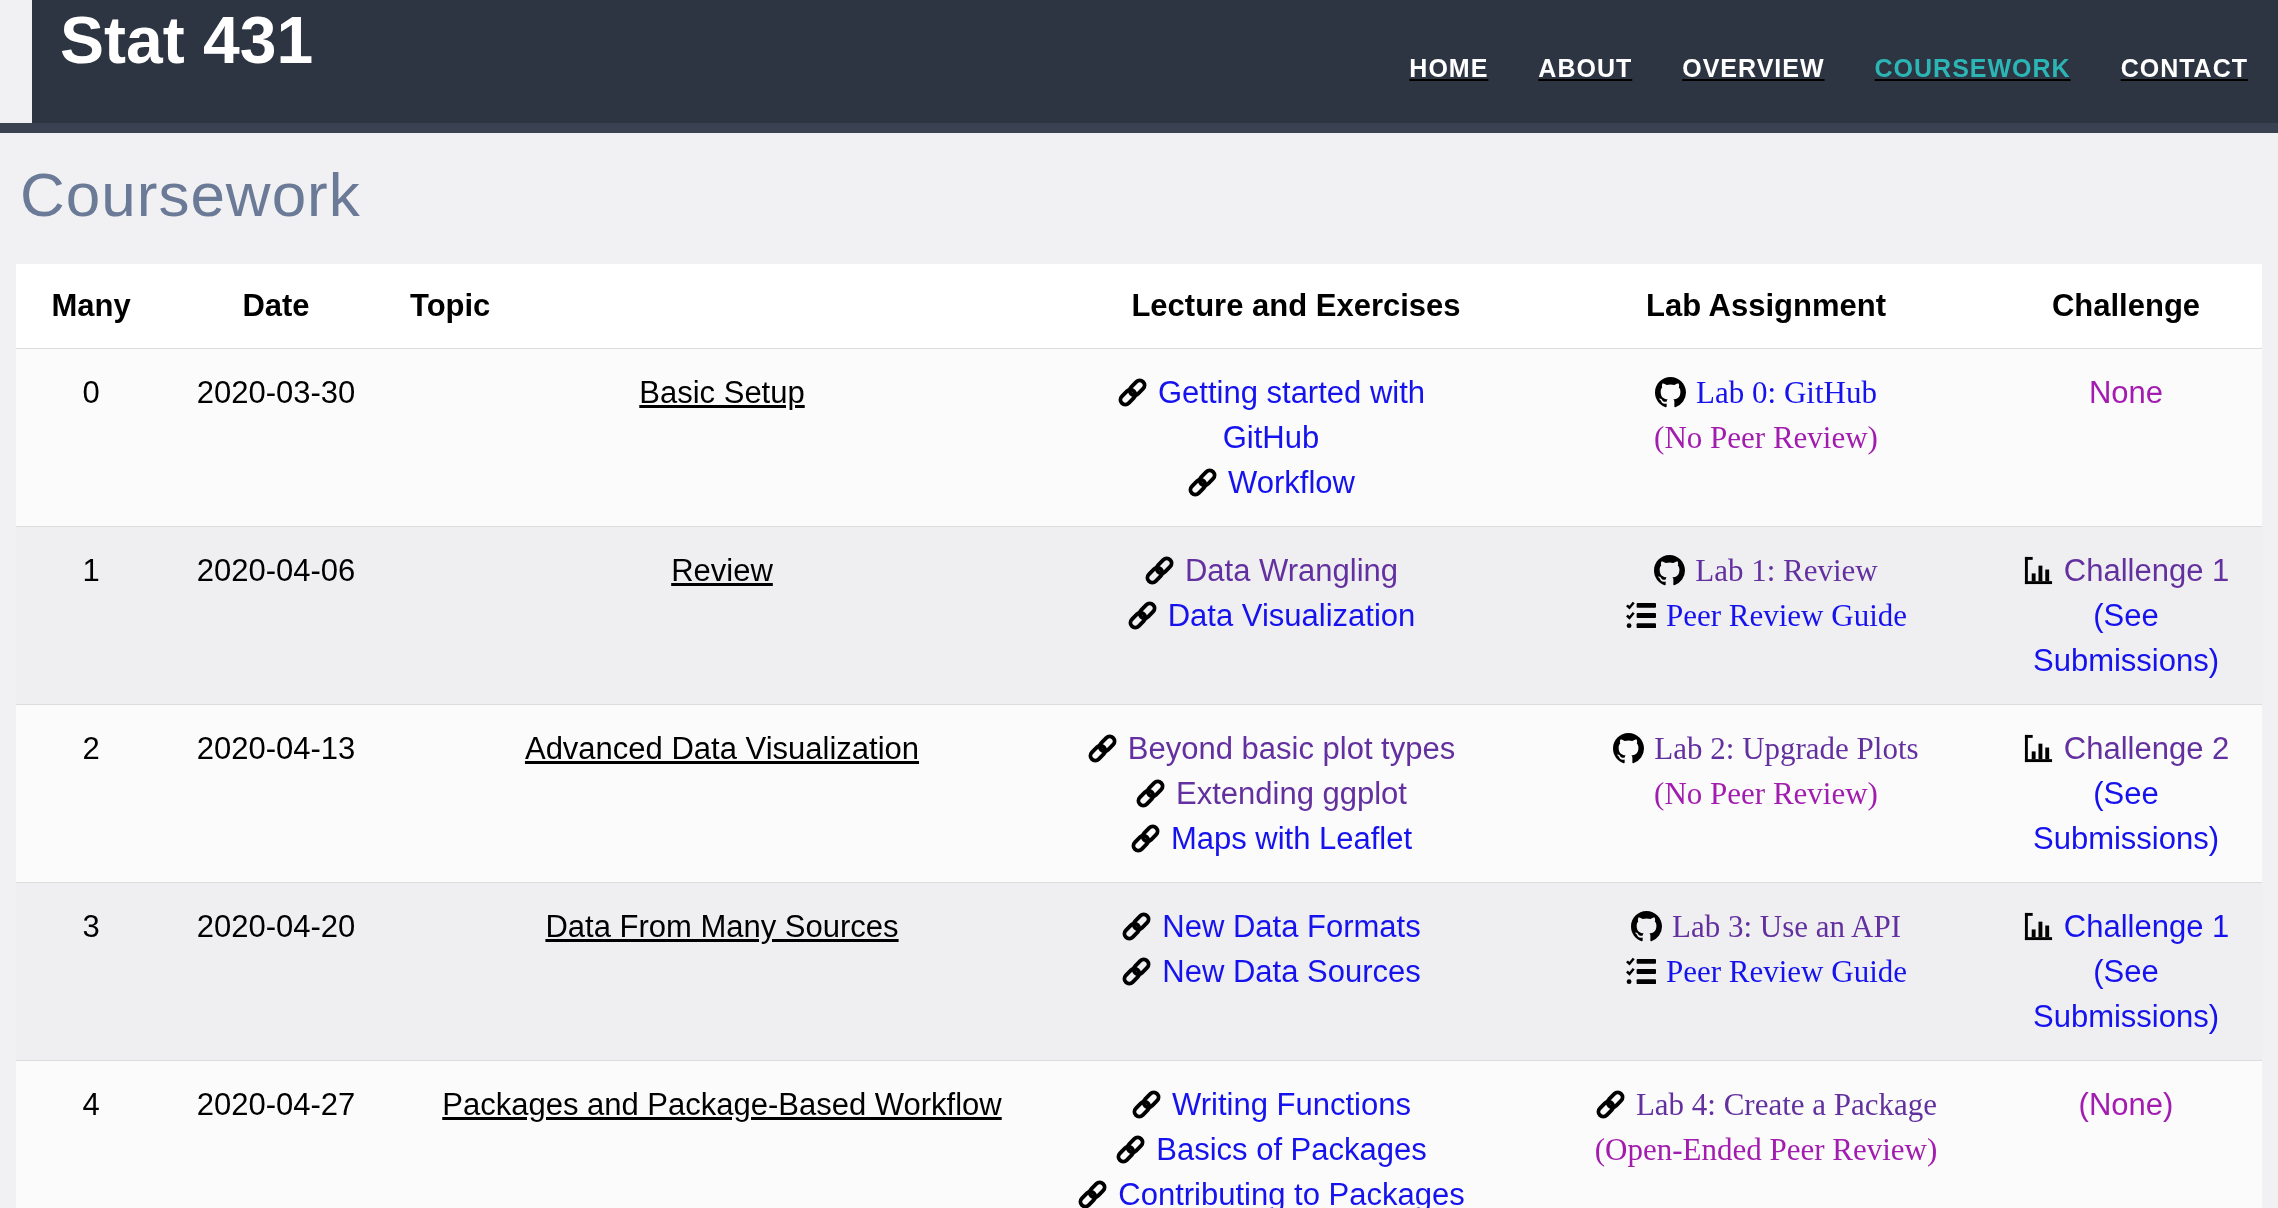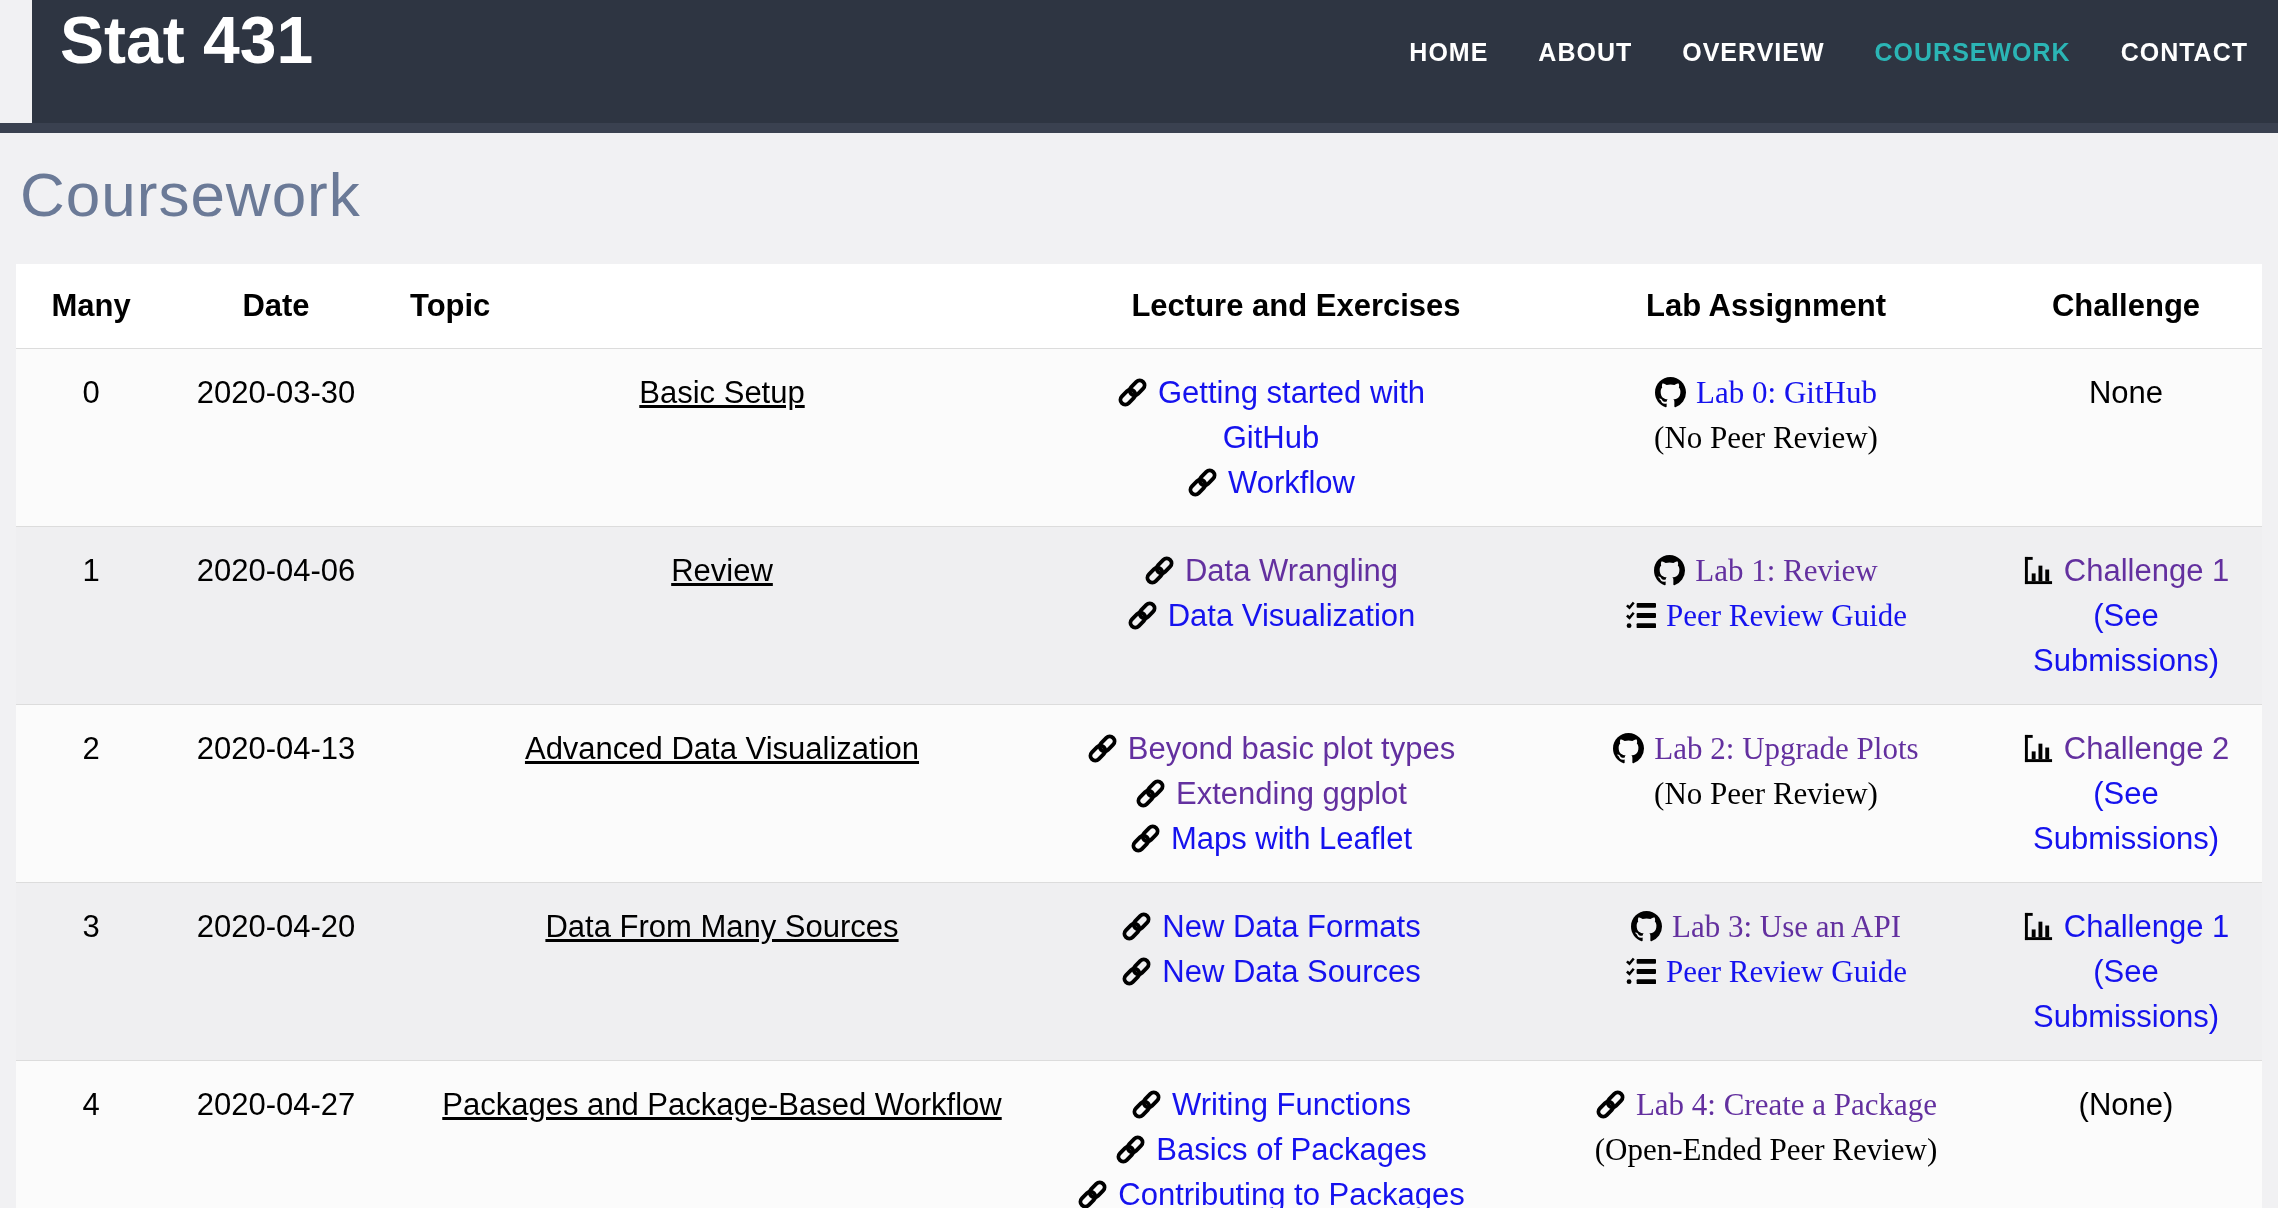--- a/index.html
+++ b/index.html
@@ -42,21 +42,22 @@
     color:#fff;
     font-size:66px;
     font-weight:700;
     line-height:1.1;
     padding-top:4px;
     letter-spacing:0;
   }
   .nav-items{
     display:flex;
     gap:50px;
-    padding-top:38px;
+    padding-top:54px;
+    text-decoration:underline;
   }
   .nav-item{
     color:#fff;
     font-size:25px;
     font-weight:700;
     letter-spacing:1px;
     text-decoration:none;
     cursor:pointer;
     white-space:nowrap;
   }
@@ -98,21 +99,21 @@
   }
   td.td-week, td.td-date{ text-align:center; }
   td.td-topic{ text-align:center; padding-left:24px;text-decoration:underline; }
   td.td-lecture{ text-align:center; padding-left:20px; padding-right:70px; }
   td.td-lab{ text-align:center;font-family:Liberation Serif, serif; }
   td.td-challenge{ text-align:center; padding-left:20px; padding-right:20px; }
   .cell-line{ display:block; }
   a.lnk{ text-decoration:none; cursor:pointer; }
   a.lnk.new{ color:var(--link); }
   a.lnk.visited{ color:var(--link-visited); }
-  .plain{ color:#000000;margin-top:24px; }
+  .plain{ color:#a21caf;margin-top:24px; }
   .icon{
     display:inline-block;
     width:31px;
     height:31px;
     vertical-align:-5px;
     margin-right:10px;
   }
   .icon svg{ display:block; width:100%; height:100%; }
 </style>
 </head>

